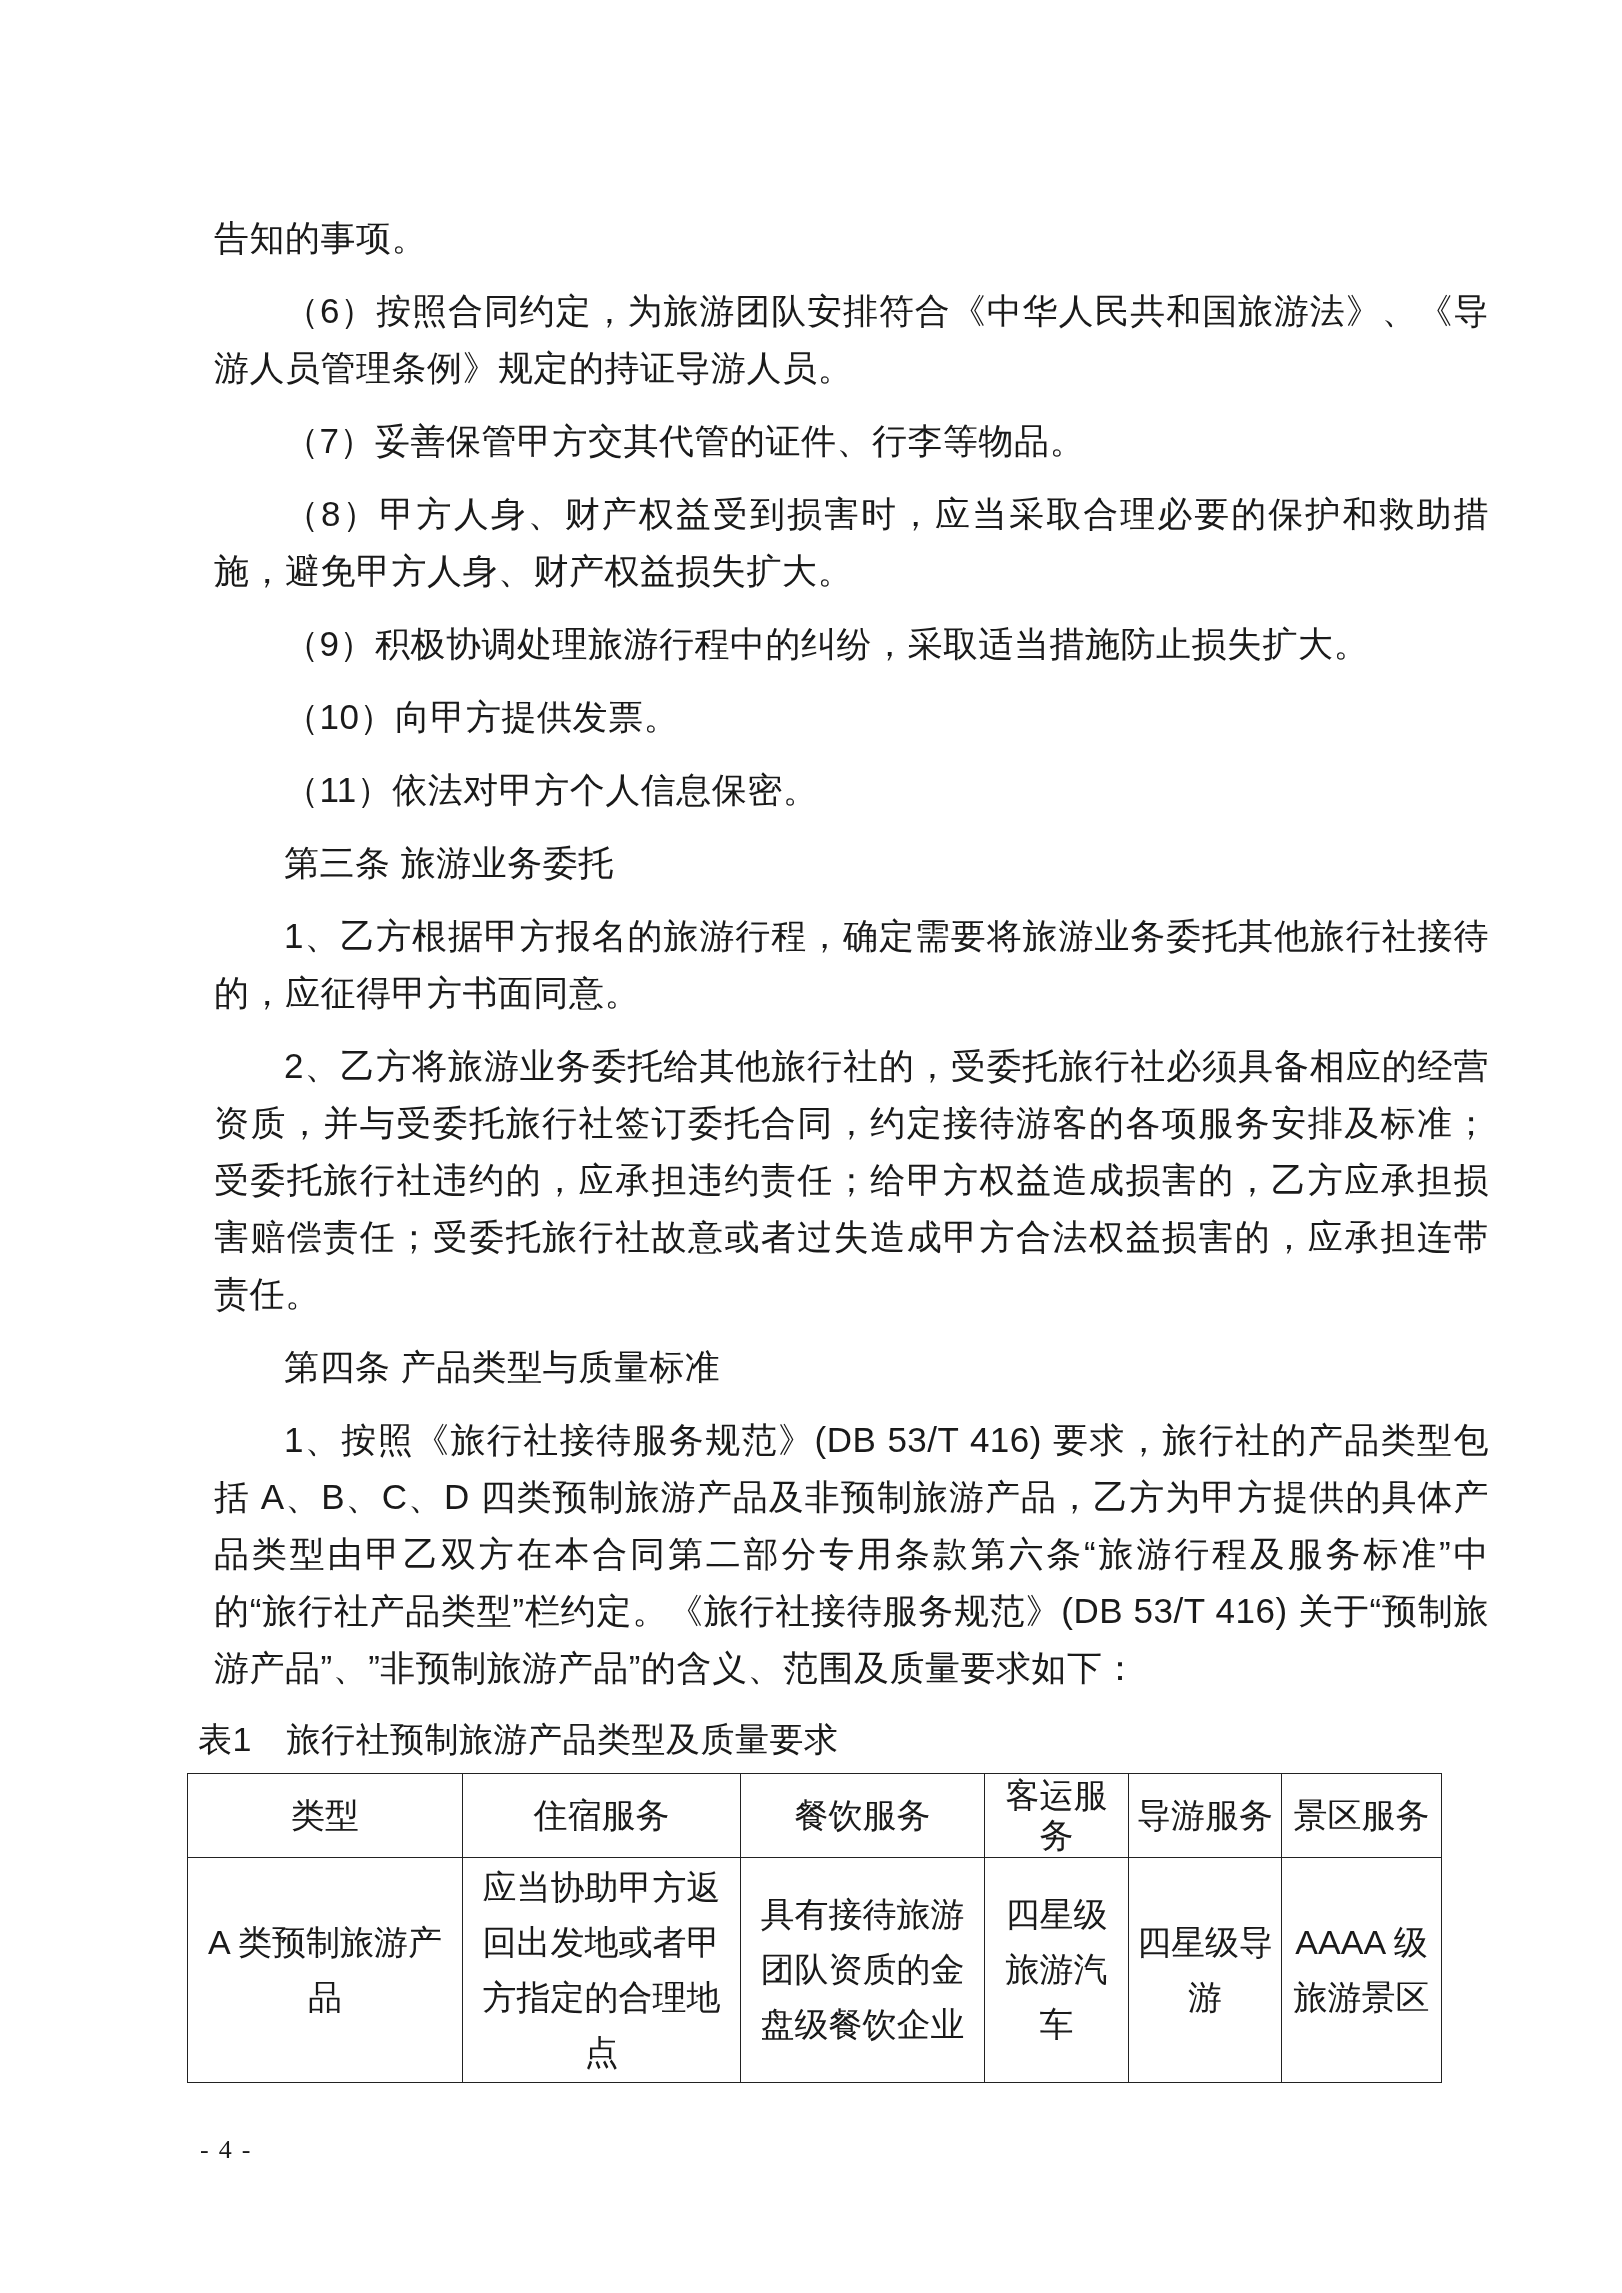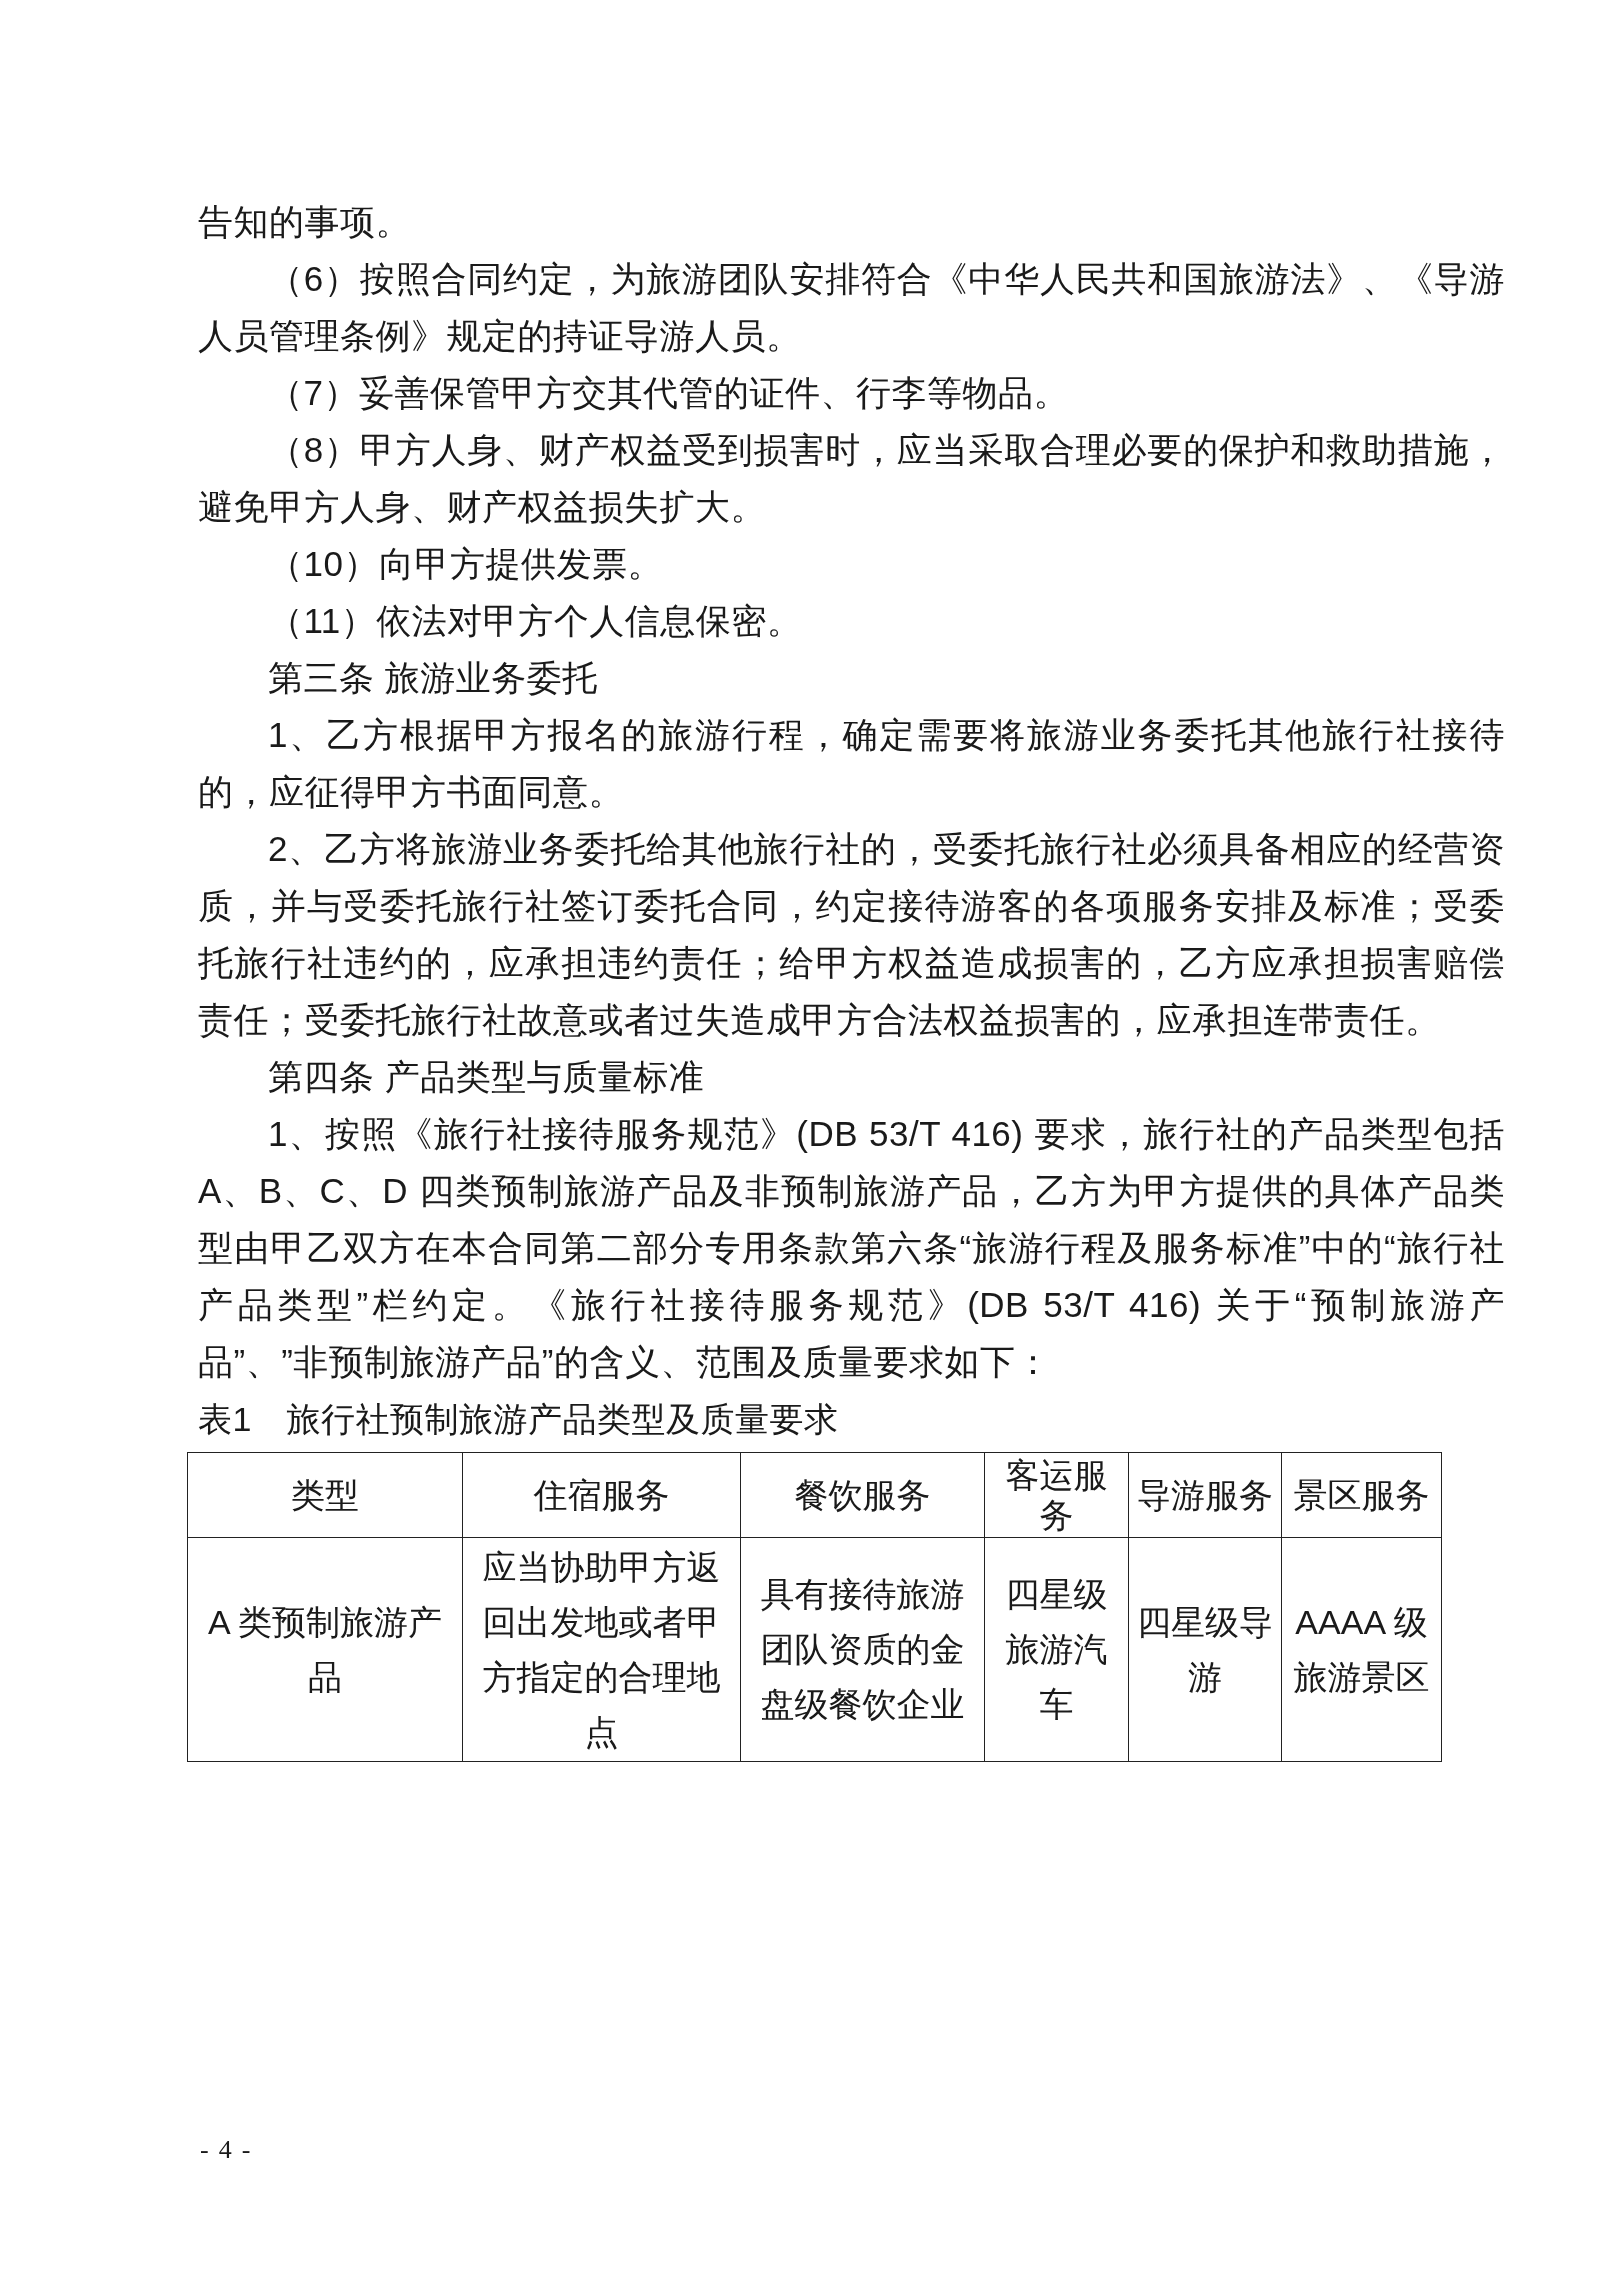--- a/index.html
+++ b/index.html
@@ -16,21 +16,21 @@
     color: #1a1a1a;
     overflow: hidden;
   }
   .content {
     position: absolute;
     left: 198px;
     top: 193px;
     width: 1307px;
   }
   .para {
-    margin: 0;
+    margin: 16px;
     font-size: 35px;
     line-height: 57px;
     text-align: justify;
     letter-spacing: 0.5px;
   }
   .para.indent {
     text-indent: 2em;
   }
   .table-caption {
     margin: 1.8px 0 5.5px 0;
@@ -77,20 +77,21 @@
 </head>
 <body>
 
 <div class="page">
   <div class="content">
 
     <p class="para">告知的事项。</p>
     <p class="para indent">（6）按照合同约定，为旅游团队安排符合《中华人民共和国旅游法》、《导游人员管理条例》规定的持证导游人员。</p>
     <p class="para indent">（7）妥善保管甲方交其代管的证件、行李等物品。</p>
     <p class="para indent">（8）甲方人身、财产权益受到损害时，应当采取合理必要的保护和救助措施，避免甲方人身、财产权益损失扩大。</p>
+    <p class="para indent">（9）积极协调处理旅游行程中的纠纷，采取适当措施防止损失扩大。</p>
     <p class="para indent">（10）向甲方提供发票。</p>
     <p class="para indent">（11）依法对甲方个人信息保密。</p>
     <p class="para indent">第三条 旅游业务委托</p>
     <p class="para indent">1、乙方根据甲方报名的旅游行程，确定需要将旅游业务委托其他旅行社接待的，应征得甲方书面同意。</p>
     <p class="para indent">2、乙方将旅游业务委托给其他旅行社的，受委托旅行社必须具备相应的经营资质，并与受委托旅行社签订委托合同，约定接待游客的各项服务安排及标准；受委托旅行社违约的，应承担违约责任；给甲方权益造成损害的，乙方应承担损害赔偿责任；受委托旅行社故意或者过失造成甲方合法权益损害的，应承担连带责任。</p>
     <p class="para indent">第四条 产品类型与质量标准</p>
     <p class="para indent">1、按照《旅行社接待服务规范》(DB 53/T 416) 要求，旅行社的产品类型包括 A、B、C、D 四类预制旅游产品及非预制旅游产品，乙方为甲方提供的具体产品类型由甲乙双方在本合同第二部分专用条款第六条“旅游行程及服务标准”中的“旅行社产品类型”栏约定。《旅行社接待服务规范》(DB 53/T 416) 关于“预制旅游产品”、”非预制旅游产品”的含义、范围及质量要求如下：</p>
 
     <p class="para table-caption">表1　旅行社预制旅游产品类型及质量要求</p>
 

